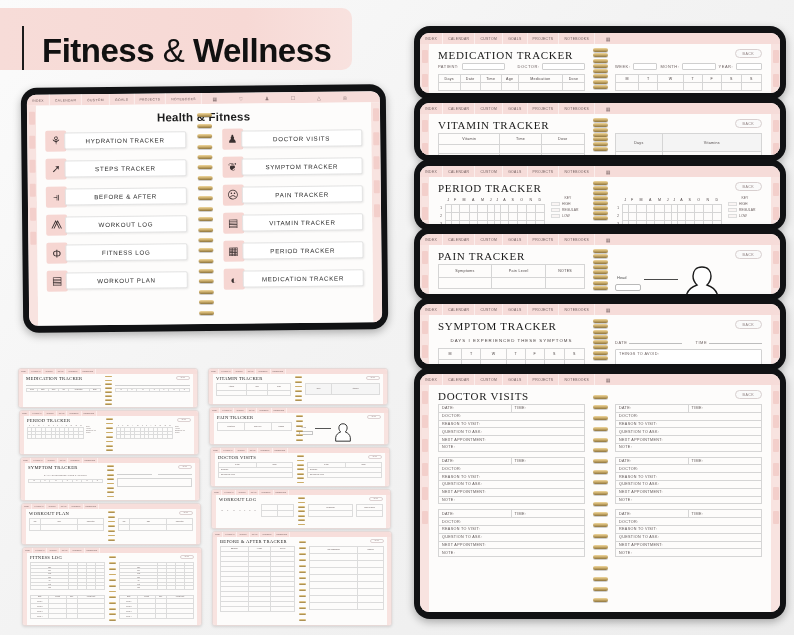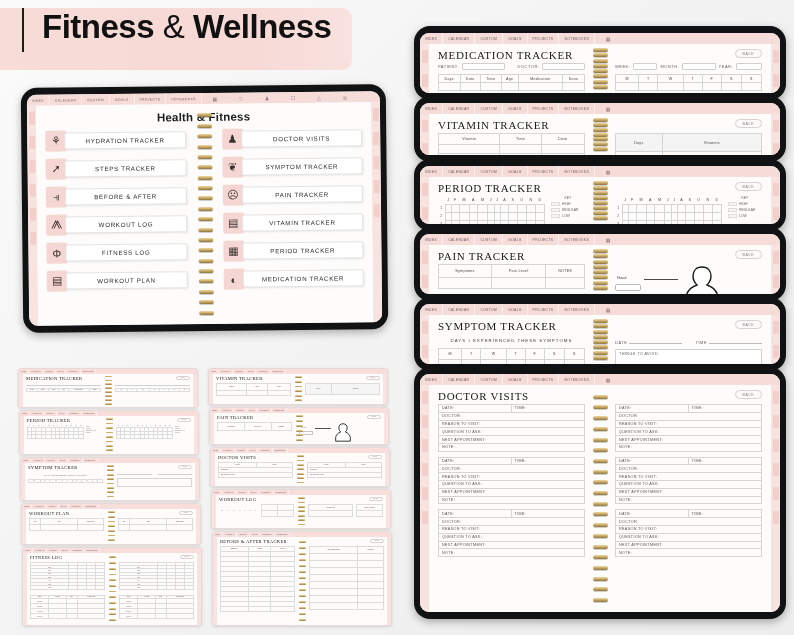--- a/index.html
+++ b/index.html
@@ -8,21 +8,21 @@
     font-family: "Liberation Sans", sans-serif;
     background: linear-gradient(135deg,#fbfbfb 0%,#f3f3f3 45%,#ededed 100%);
     position: relative;
   }
 
   
   #banner {
     position:absolute; left:0; top:8px; width:352px; height:62px;
     background: linear-gradient(90deg,#f7dcd8 0%,#f7d9d5 70%,#f8e2df 100%);
     border-radius:0 10px 10px 0;
-    display:flex; align-items:flex-start;
+    display:flex; align-items:flex-end;
   }
   #banner .rule { width:2px; height:44px; background:#1b1b1b; margin-left:22px; }
   #banner .txt {
     margin-left:18px; font-size:33px; font-weight:bold; color:#111;
     letter-spacing:-0.5px; white-space:nowrap;
   }
   #banner .amp { font-weight:400; }
 
   
   .tablet {

